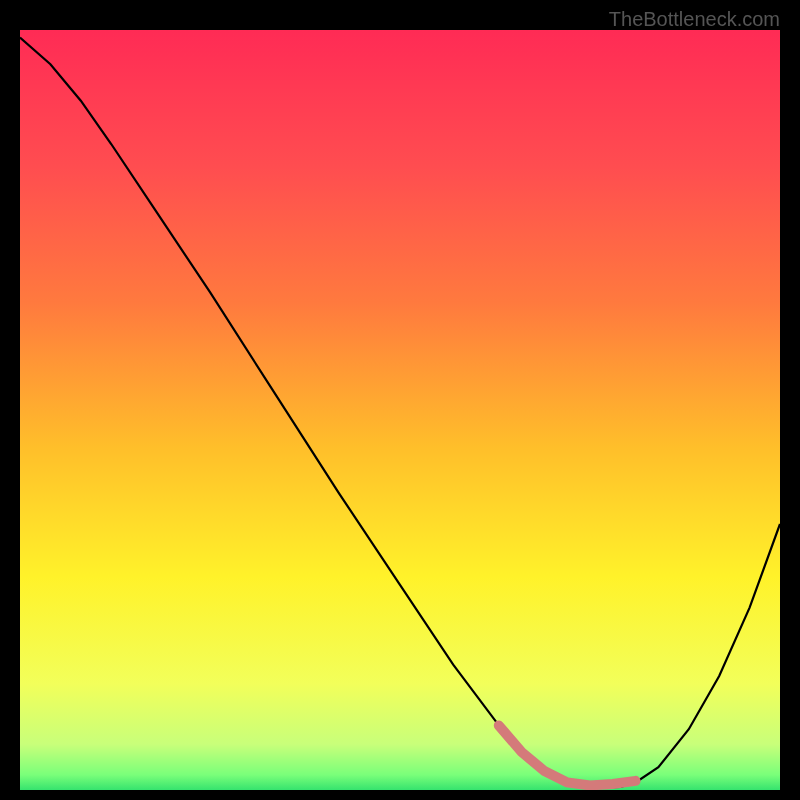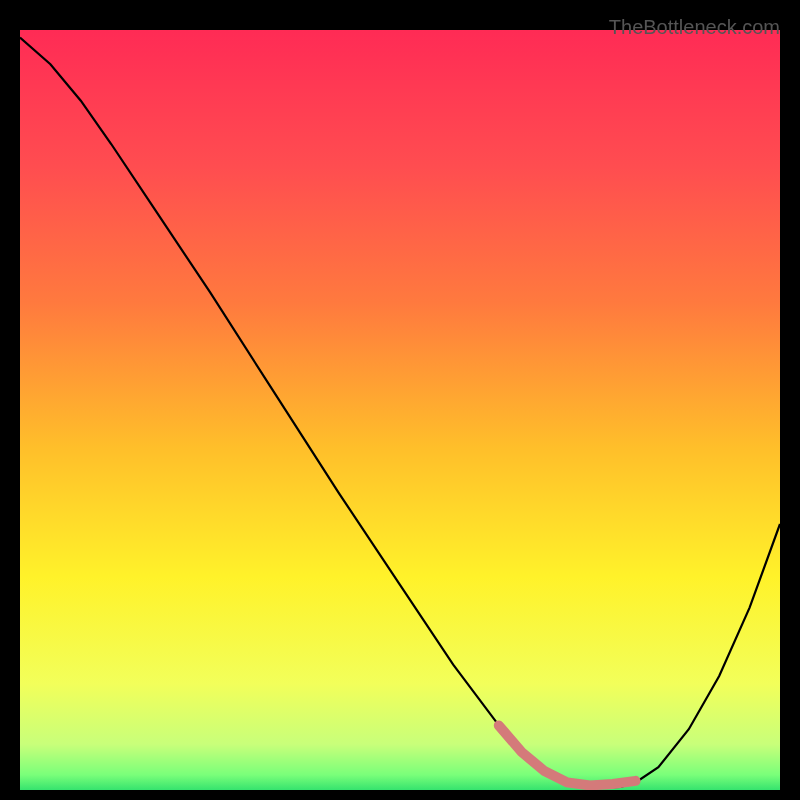--- a/index.html
+++ b/index.html
@@ -6,21 +6,21 @@
     margin: 0;
     padding: 0;
     width: 800px;
     height: 800px;
     background: #000;
     position: relative;
     font-family: Arial, Helvetica, sans-serif;
   }
   .watermark {
     position: absolute;
-    top: 16px;
+    top: 8px;
     right: 20px;
     color: #555;
     font-size: 20px;
     font-weight: 500;
     z-index: 10;
   }
   .plot-frame {
     position: absolute;
     left: 20px;
     top: 30px;

